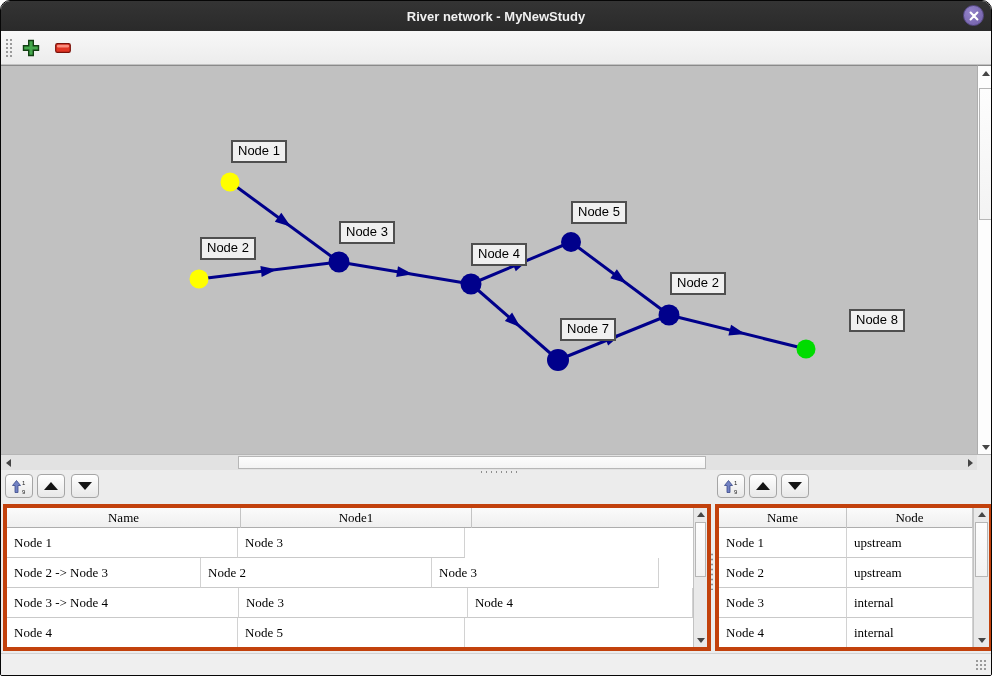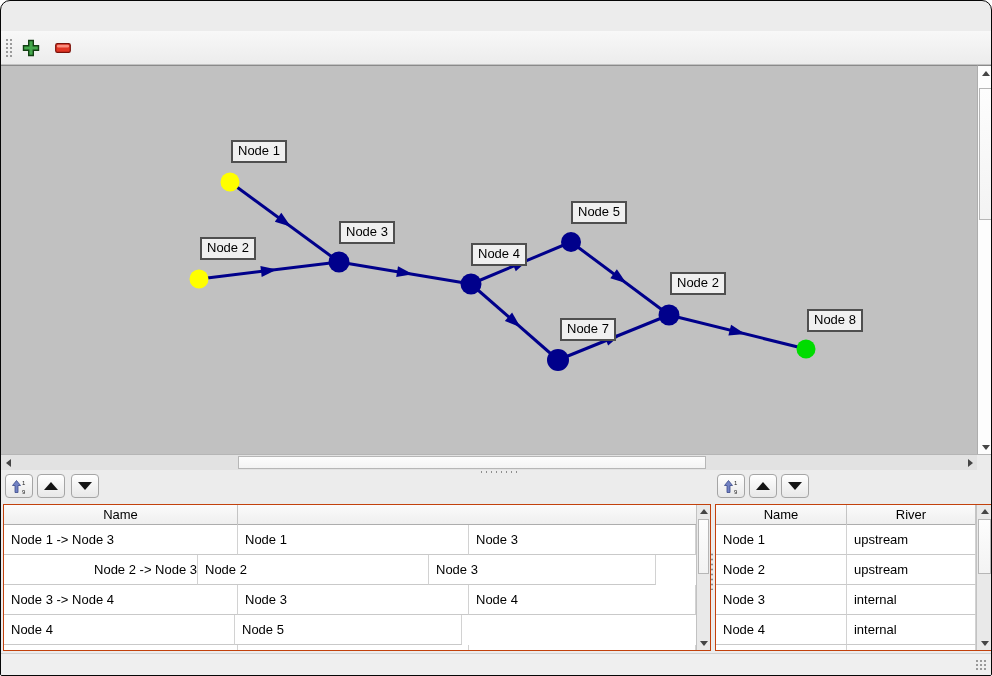--- a/index.html
+++ b/index.html
@@ -45,39 +45,47 @@
   .bottom{position:absolute;left:0;top:469px;width:100%;height:183px;background:#ececec;}
   .hsplit-dots{position:absolute;left:478px;top:0;width:38px;height:4px;
                background-image:radial-gradient(#8d8d8d 0.8px,transparent 1px);background-size:5px 4px;}
   .vsplit{position:absolute;left:709px;top:0;width:4px;height:100%;}
   .vsplit-dots{position:absolute;left:0;top:82px;width:4px;height:38px;
                background-image:radial-gradient(#8d8d8d 0.8px,transparent 1px);background-size:4px 5px;}
   .pbtn{position:absolute;top:4px;width:28px;height:24px;border:1px solid #a5a5a5;border-radius:4px;
         background:linear-gradient(#ffffff,#e8e8e8);box-sizing:border-box;
         display:flex;align-items:center;justify-content:center;cursor:pointer;}
   
-  .tablewrap{position:absolute;top:34px;height:147px;background:#ffffff;border:1px solid #c2410c;
-             box-sizing:border-box;display:flex;overflow:hidden;}
+  .tablewrap{position:absolute;top:34px;height:147px;background:#ffffff;border:4px solid #c2410c;
+             box-sizing:border-box;display:flex;overflow:hidden;font-family:Liberation Serif, serif;}
   .tmain{flex:1;overflow:hidden;}
   .thead{display:flex;height:20px;border-bottom:1px solid #adadad;background:linear-gradient(#fbfbfb,#efefef);box-sizing:border-box;}
   .th{height:20px;line-height:19px;font-size:13px;text-align:center;border-right:1px solid #c4c4c4;box-sizing:border-box;}
   .tr{display:flex;height:30px;}
   .td{font-size:13px;line-height:29px;padding-left:7px;border-right:1px solid #d2d2d2;
       border-bottom:1px solid #c9c9c9;box-sizing:border-box;overflow:hidden;white-space:nowrap;}
   .tscroll{position:relative;background:#e9e9e9;border-left:1px solid #c2c2c2;box-sizing:border-box;}
   
   .statusbar{position:absolute;left:0;top:652px;width:100%;height:23px;background:#efefef;border-top:1px solid #d2d2d2;box-sizing:border-box;}
   .resize-grip{position:absolute;right:3px;bottom:4px;width:13px;height:13px;
                background-image:radial-gradient(#9a9a9a 0.9px,transparent 1.1px);background-size:4px 4px;}
 </style>
 </head>
 <body>
 
 <div class="window">
 
+  <div class="titlebar">
+    <span class="title">River network - MyNewStudy</span>
+    <div class="close-btn">
+      <svg width="10" height="10" viewBox="0 0 10 10">
+        <path d="M1.6 1.6 L8.4 8.4 M8.4 1.6 L1.6 8.4" stroke="#ffffff" stroke-width="2.1" stroke-linecap="round"></path>
+      </svg>
+    </div>
+  </div>
 
   <div class="toolbar">
     <div class="grip"></div>
     <div class="tbtn" style="left:18px;">
       <svg width="18" height="18" viewBox="0 0 18 18">
         <path d="M6.7 1.5 h4.6 v5.2 h5.2 v4.6 h-5.2 v5.2 H6.7 v-5.2 H1.5 V6.7 h5.2 z" stroke="#123f12" stroke-width="1.4" fill="#44a84c"></path>
       </svg>
     </div>
     <div class="tbtn" style="left:50px;">
       <svg width="16" height="10" viewBox="0 0 16 10">
@@ -115,21 +123,21 @@
         <circle cx="805" cy="347" r="9.5" fill="#00dc00"></circle>
       </svg>
     <div id="labels">
         <div class="nlabel" style="left: 230px; top: 74px; background: rgb(240, 240, 240); border-color: rgb(79, 79, 79);">Node 1</div>
         <div class="nlabel" style="left: 199px; top: 171px; background: rgb(240, 240, 240); border-color: rgb(79, 79, 79);">Node 2</div>
         <div class="nlabel" style="left: 338px; top: 155px; background: rgb(240, 240, 240); border-color: rgb(79, 79, 79);">Node 3</div>
         <div class="nlabel" style="left: 470px; top: 177px; background: rgb(240, 240, 240); border-color: rgb(79, 79, 79);">Node 4</div>
         <div class="nlabel" style="left: 570px; top: 135px; background: rgb(240, 240, 240); border-color: rgb(79, 79, 79);">Node 5</div>
         <div class="nlabel" style="left: 559px; top: 252px; background: rgb(240, 240, 240); border-color: rgb(79, 79, 79);">Node 7</div>
         <div class="nlabel" style="left: 669px; top: 206px; background: rgb(240, 240, 240); border-color: rgb(79, 79, 79);">Node 2</div>
-        <div class="nlabel" style="left: 806px; top: 243px; background: rgb(240, 240, 240); border-color: rgb(79, 79, 79);">Node 8</div>
+        <div class="nlabel" style="left: 848px; top: 243px; background: rgb(240, 240, 240); border-color: rgb(79, 79, 79);">Node 8</div>
       </div>
   </div>
 
   <div class="vscroll">
     <div class="varrow" style="top:0;">
         <div class="tri tri-up-s"></div>
       </div>
     <div class="sthumb" style="left:1px;right:1px;top:22px;height:132px;"></div>
     <div class="varrow" style="bottom:0;">
         <div class="tri tri-down-s"></div>
@@ -175,29 +183,29 @@
         <div class="tri tri-up-b"></div>
       </div>
     <div class="pbtn" style="left:780px;">
         <div class="tri tri-down-b"></div>
       </div>
 
     <div class="tablewrap" style="left:2px;width:708px;">
       <div class="tmain">
         <div class="thead" id="links-head">
             <div class="th" style="width: 234px;">Name</div>
+            <div class="th" style="width: 231px;">Node1</div>
           </div>
         <div id="links-body">
             <div class="tr">
-              <div class="td" style="width: 234px;">Node 1 -&gt; Node 3</div>
               <div class="td" style="width: 231px;">Node 1</div>
               <div class="td" style="width: 227px;">Node 3</div>
             </div>
             <div class="tr">
-              <div class="td" style="width: 194px; text-align: right;">Node 2 -&gt; Node 3</div>
+              <div class="td" style="width: 194px;">Node 2 -&gt; Node 3</div>
               <div class="td" style="width: 231px;">Node 2</div>
               <div class="td" style="width: 227px;">Node 3</div>
             </div>
             <div class="tr">
               <div class="td" style="width: 234px;">Node 3 -&gt; Node 4</div>
               <div class="td" style="width: 231px;">Node 3</div>
               <div class="td" style="width: 227px;">Node 4</div>
             </div>
             <div class="tr">
               <div class="td" style="width: 231px;">Node 4</div>
@@ -222,21 +230,21 @@
     </div>
 
     <div class="vsplit">
         <div class="vsplit-dots"></div>
       </div>
 
     <div class="tablewrap" style="left:714px;width:278px;">
       <div class="tmain">
         <div class="thead" id="nodes-head">
             <div class="th" style="width: 132px;">Name</div>
-            <div class="th" style="width: 130px;">River</div>
+            <div class="th" style="width: 130px;">Node</div>
           </div>
         <div id="nodes-body">
             <div class="tr">
               <div class="td" style="width: 132px;">Node 1</div>
               <div class="td" style="width: 130px;">upstream</div>
             </div>
             <div class="tr">
               <div class="td" style="width: 132px;">Node 2</div>
               <div class="td" style="width: 130px;">upstream</div>
             </div>

